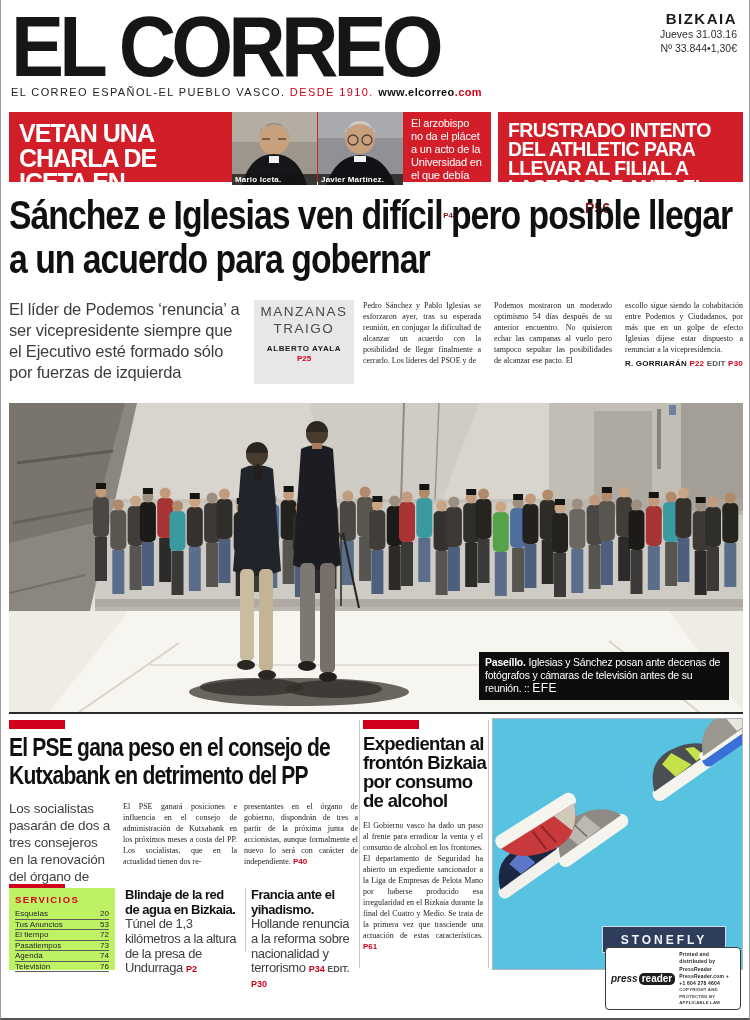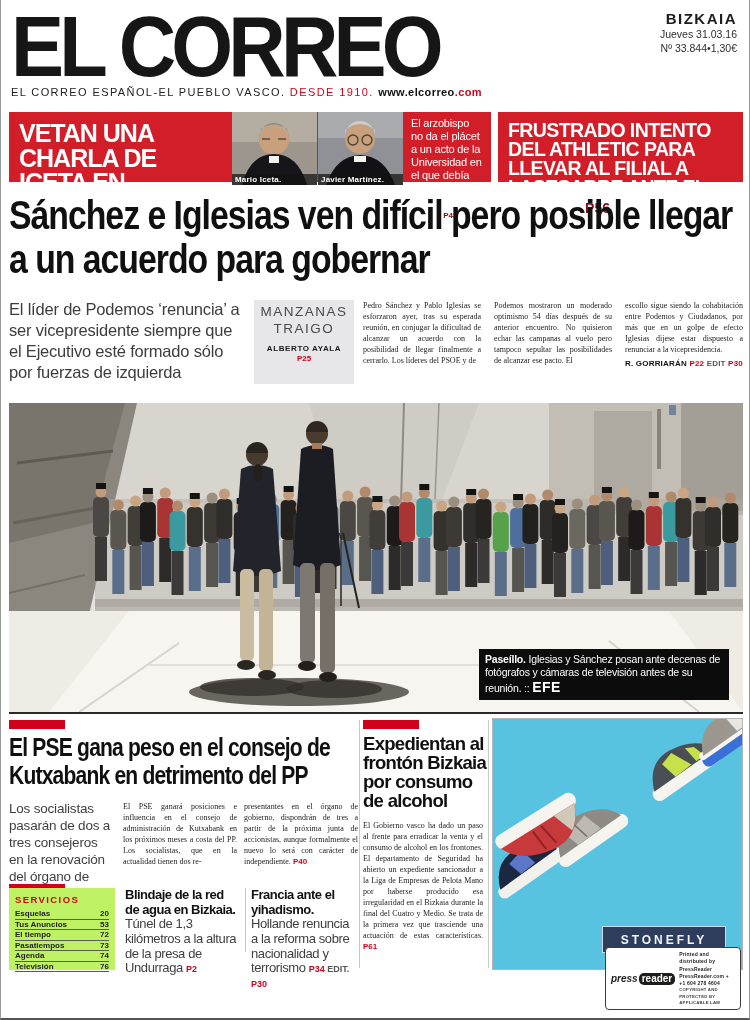--- a/index.html
+++ b/index.html
@@ -45,37 +45,37 @@
   .byline{margin-top:3px;font-family:"Liberation Sans",sans-serif;font-size:8px;font-weight:bold;
       letter-spacing:.2px;text-align:left;color:#111;}
   .ref{color:#d0021b;font-weight:bold;}
   .edit{color:#555;font-weight:bold;}
   
   .mainphoto{position:absolute;left:8px;top:403px;width:734px;height:309px;overflow:hidden;background:#e9e7e3;}
   .mainphoto svg{display:block;}
   .lead-caption{position:absolute;right:14px;bottom:12px;width:238px;background:#0c0c0c;color:#fff;
       padding:4px 6px;font-size:10.5px;line-height:1.22;letter-spacing:-.2px;}
   .lead-caption b{font-weight:bold;}
-  .lead-caption .credit{font-size:14px;font-weight:bold;letter-spacing:.5px;}
+  .lead-caption .credit{font-size:12px;font-weight:normal;letter-spacing:.5px;}
   .photo-rule{position:absolute;left:8px;top:712px;width:734px;height:2px;background:#2a2a2a;}
   
   .redbar{position:absolute;width:56px;height:9px;background:#d0021b;}
   .kux-headline{position:absolute;left:8px;top:734px;width:430px;font-size:26px;font-weight:bold;
       letter-spacing:-1px;line-height:1.06;transform:scaleX(.81);transform-origin:0 0;color:#101010;}
   .kux-deck{position:absolute;left:8px;top:800px;width:106px;font-size:13.5px;letter-spacing:-.2px;
       line-height:1.26;color:#3f3f3f;}
   .kux-col{position:absolute;top:801px;width:114px;}
   .kux-col1{left:122px;} .kux-col2{left:243px;}
   .vrule{position:absolute;width:1px;background:#c9c9c9;}
   
   .services{position:absolute;left:8px;top:888px;width:106px;height:82px;background:#bef264;
       padding:4px 6px;box-sizing:border-box;}
   .services-title{font-size:9.5px;font-weight:bold;letter-spacing:1.4px;color:#d0021b;margin:2px 0 4px;}
   .svc-row{display:flex;justify-content:space-between;font-size:8px;color:#222;
-      border-bottom:1px solid #5a5a5a;line-height:9.5px;font-weight:bold;}
+      border-bottom:1px solid #5a5a5a;line-height:9.5px;}
   
   .brief{position:absolute;top:888px;font-size:13px;letter-spacing:-.4px;line-height:1.13;color:#3f3f3f;}
   .brief b{color:#111;letter-spacing:-.5px;}
   .brief1{left:124px;width:114px;} .brief2{left:250px;width:106px;}
   .brief .ref,.brief .edit{font-size:9px;letter-spacing:0;}
   
   .fr-headline{position:absolute;left:362px;top:735px;width:124px;font-size:18.5px;font-weight:bold;
       letter-spacing:-.7px;line-height:1.02;color:#101010;}
   .fr-body{position:absolute;left:362px;top:820px;width:120px;}
   

